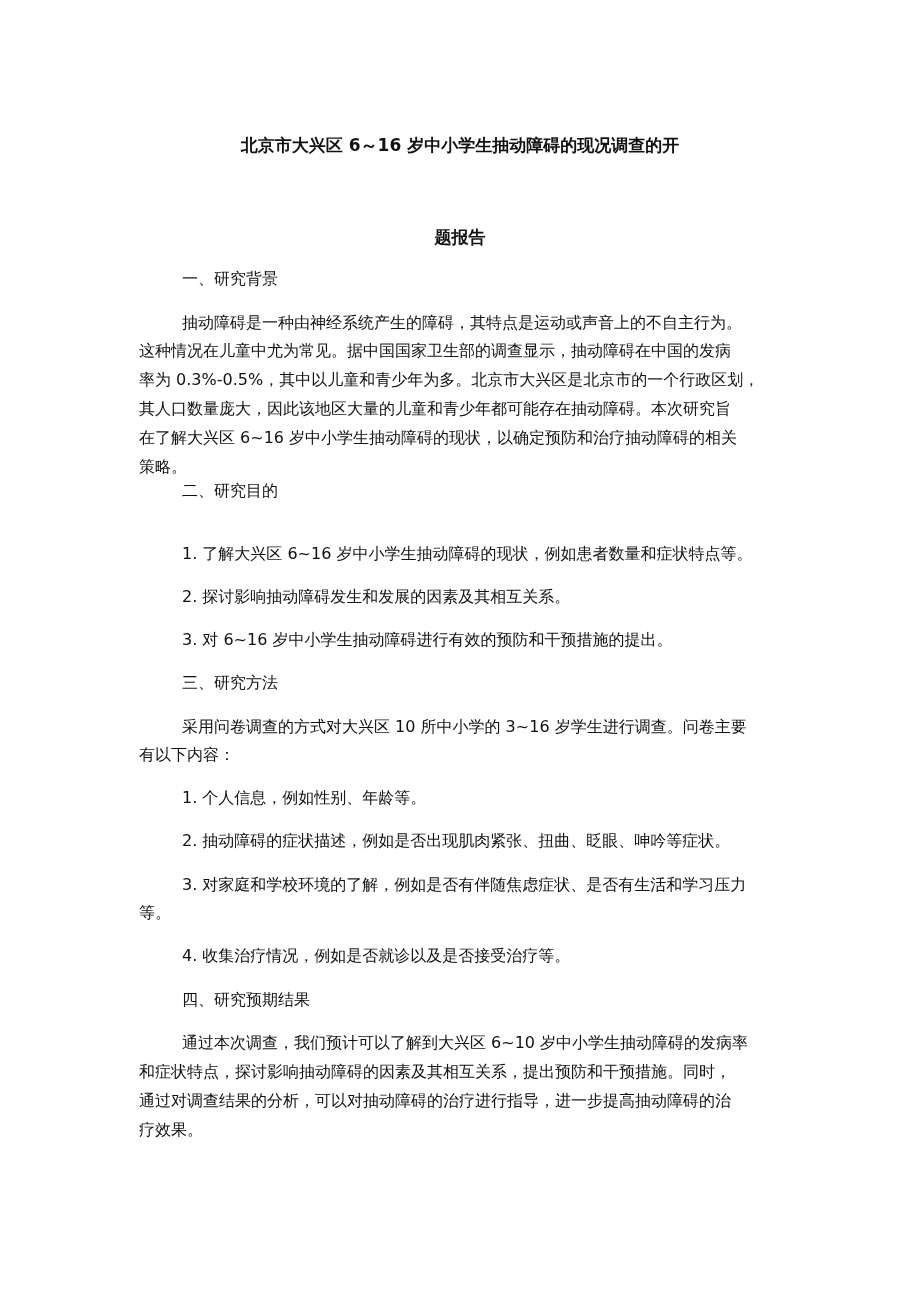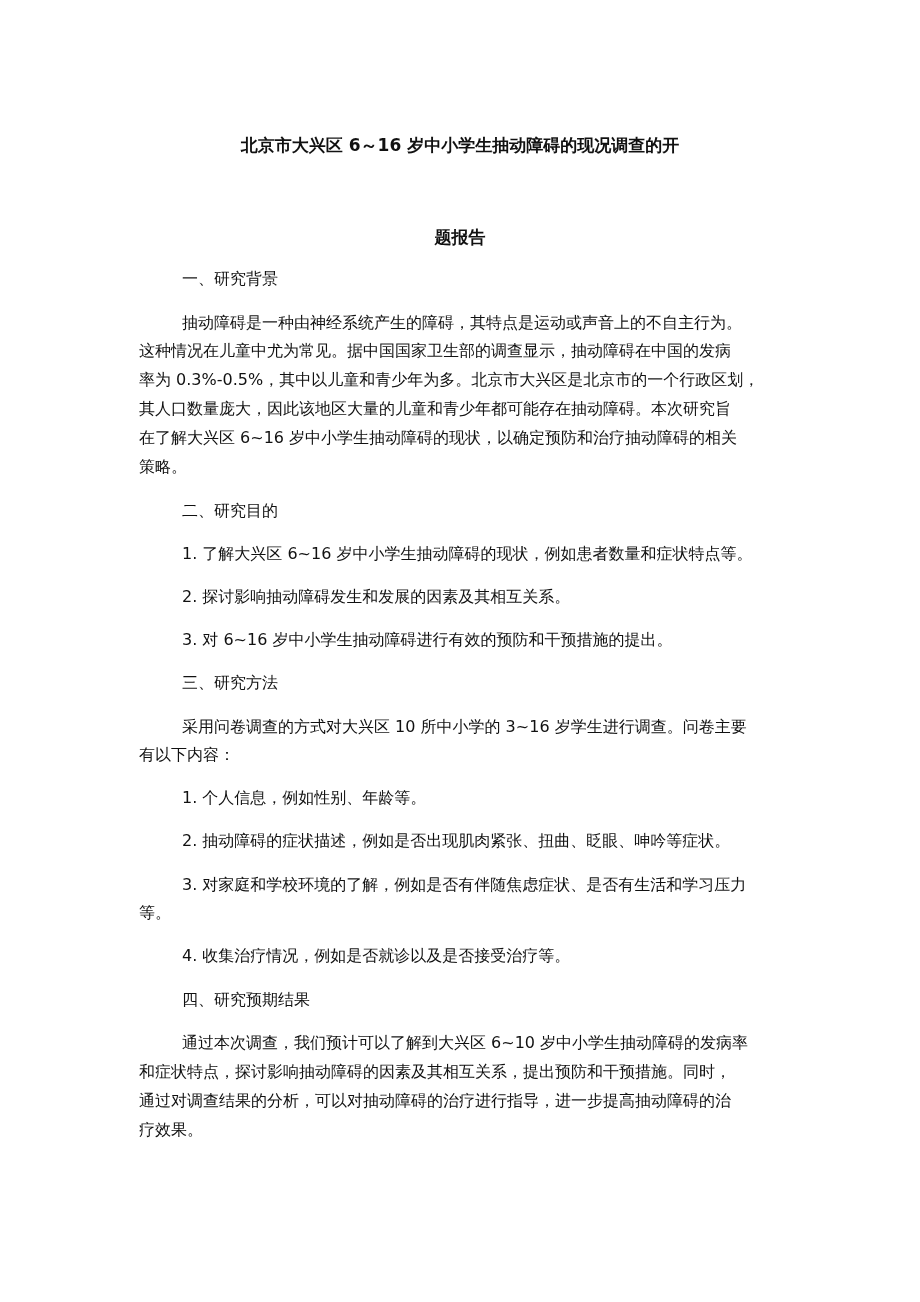--- a/index.html
+++ b/index.html
@@ -39,21 +39,21 @@
     <div class="title l2">题报告</div>
 
     <div class="line indent" style="top:268px">一、研究背景</div>
     <div class="line" style="top:340px">这种情况在儿童中尤为常见。据中国国家卫生部的调查显示，抽动障碍在中国的发病</div>
     <div class="line indent" style="top:312px">抽动障碍是一种由神经系统产生的障碍，其特点是运动或声音上的不自主行为。</div>
     <div class="line" style="top:369px">率为 0.3%-0.5%，其中以儿童和青少年为多。北京市大兴区是北京市的一个行政区划，</div>
     <div class="line" style="top:398px">其人口数量庞大，因此该地区大量的儿童和青少年都可能存在抽动障碍。本次研究旨</div>
     <div class="line" style="top:427px">在了解大兴区 6~16 岁中小学生抽动障碍的现状，以确定预防和治疗抽动障碍的相关</div>
     <div class="line" style="top:456px">策略。</div>
 
-    <div class="line indent" style="top:500px">二、研究目的</div>
+    <div class="line indent" style="top:480px">二、研究目的</div>
     <div class="line indent" style="top:543px">1. 了解大兴区 6~16 岁中小学生抽动障碍的现状，例如患者数量和症状特点等。</div>
     <div class="line indent" style="top:586px">2. 探讨影响抽动障碍发生和发展的因素及其相互关系。</div>
     <div class="line indent" style="top:629px">3. 对 6~16 岁中小学生抽动障碍进行有效的预防和干预措施的提出。</div>
 
     <div class="line indent" style="top:672px">三、研究方法</div>
     <div class="line indent" style="top:716px">采用问卷调查的方式对大兴区 10 所中小学的 3~16 岁学生进行调查。问卷主要</div>
     <div class="line" style="top:744px">有以下内容：</div>
     <div class="line indent" style="top:787px">1. 个人信息，例如性别、年龄等。</div>
     <div class="line indent" style="top:830px">2. 抽动障碍的症状描述，例如是否出现肌肉紧张、扭曲、眨眼、呻吟等症状。</div>
     <div class="line indent" style="top:874px">3. 对家庭和学校环境的了解，例如是否有伴随焦虑症状、是否有生活和学习压力</div>

